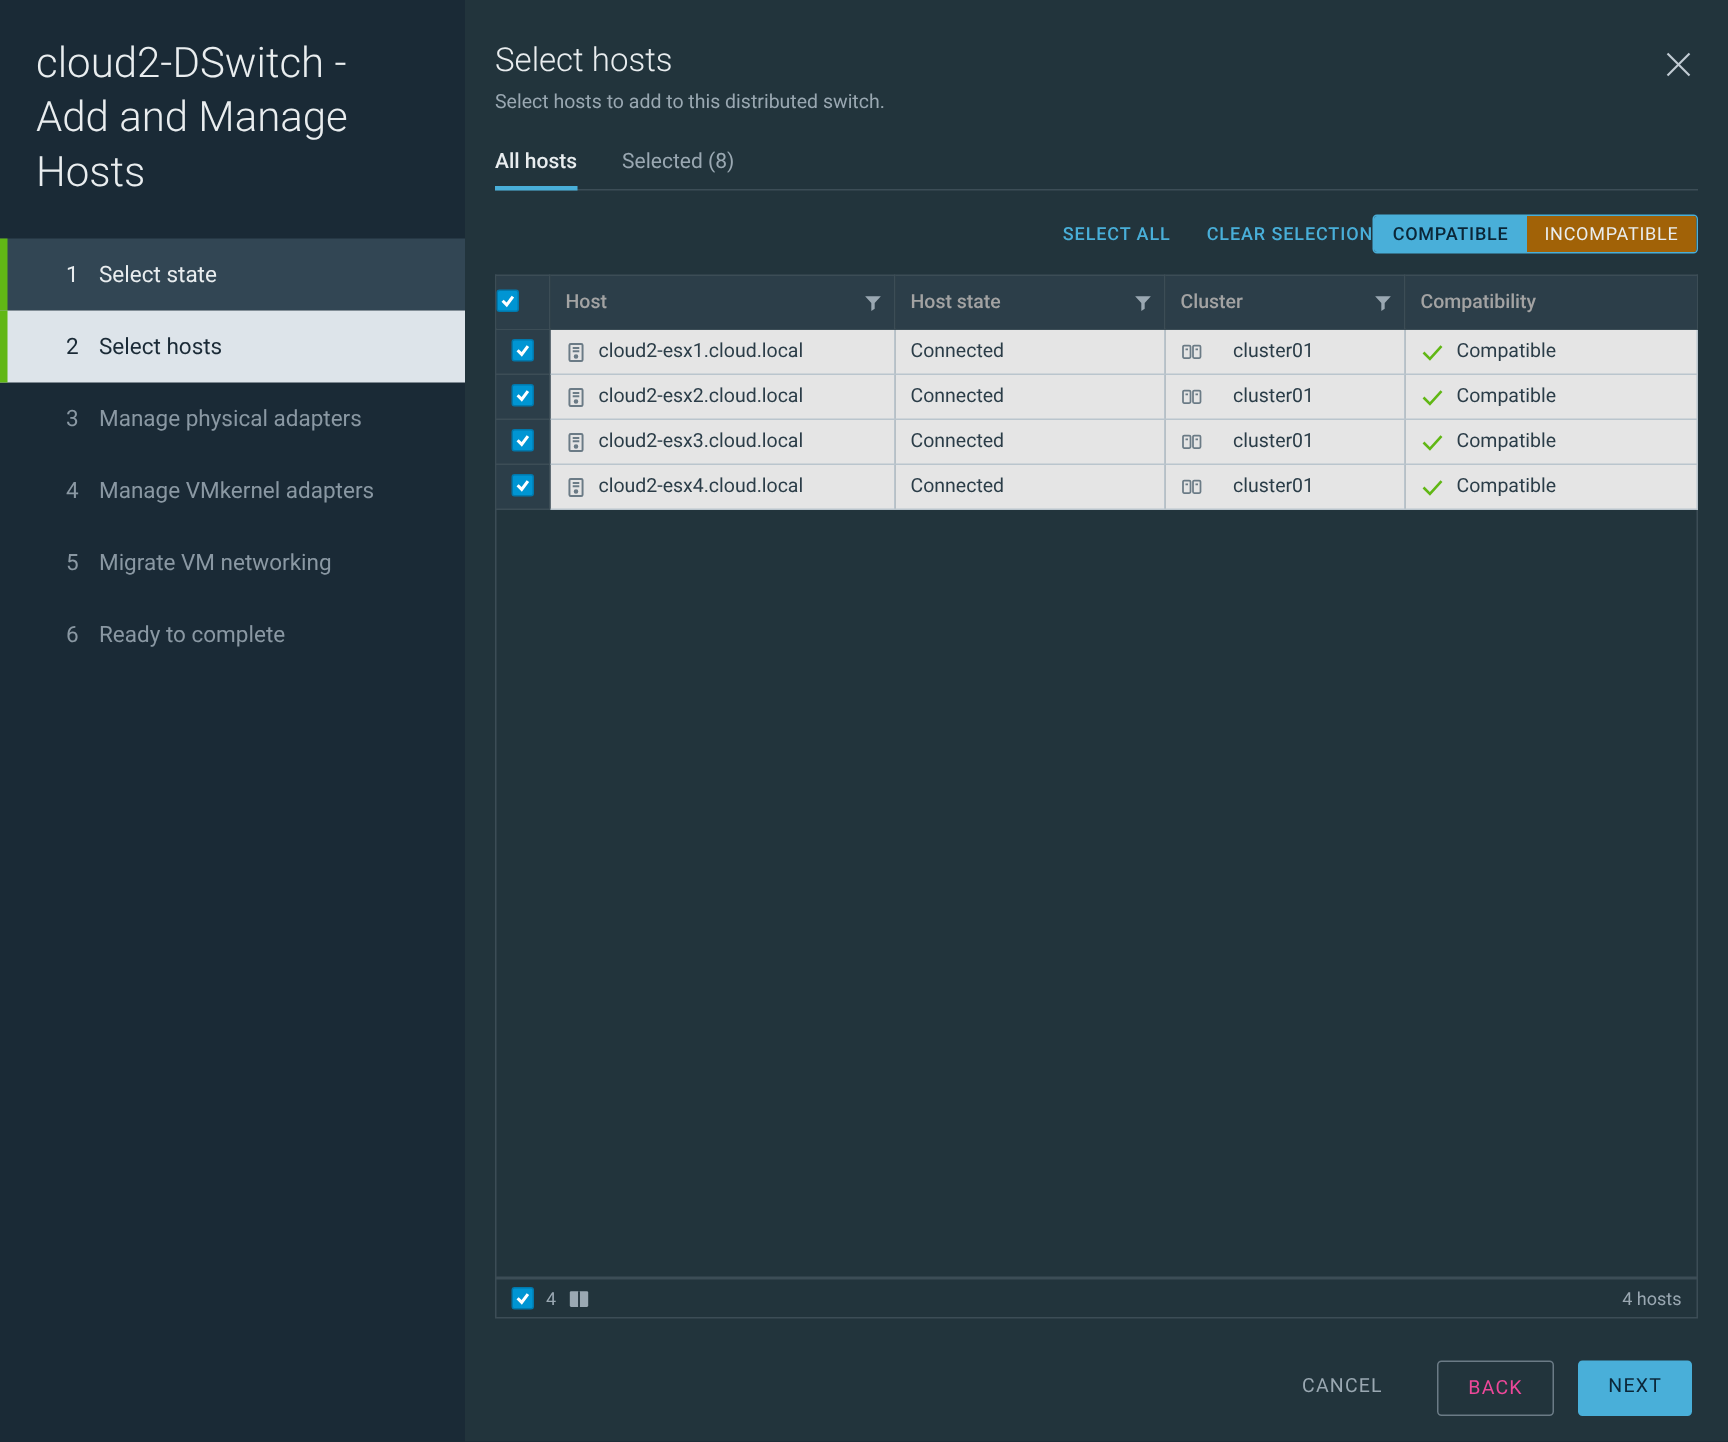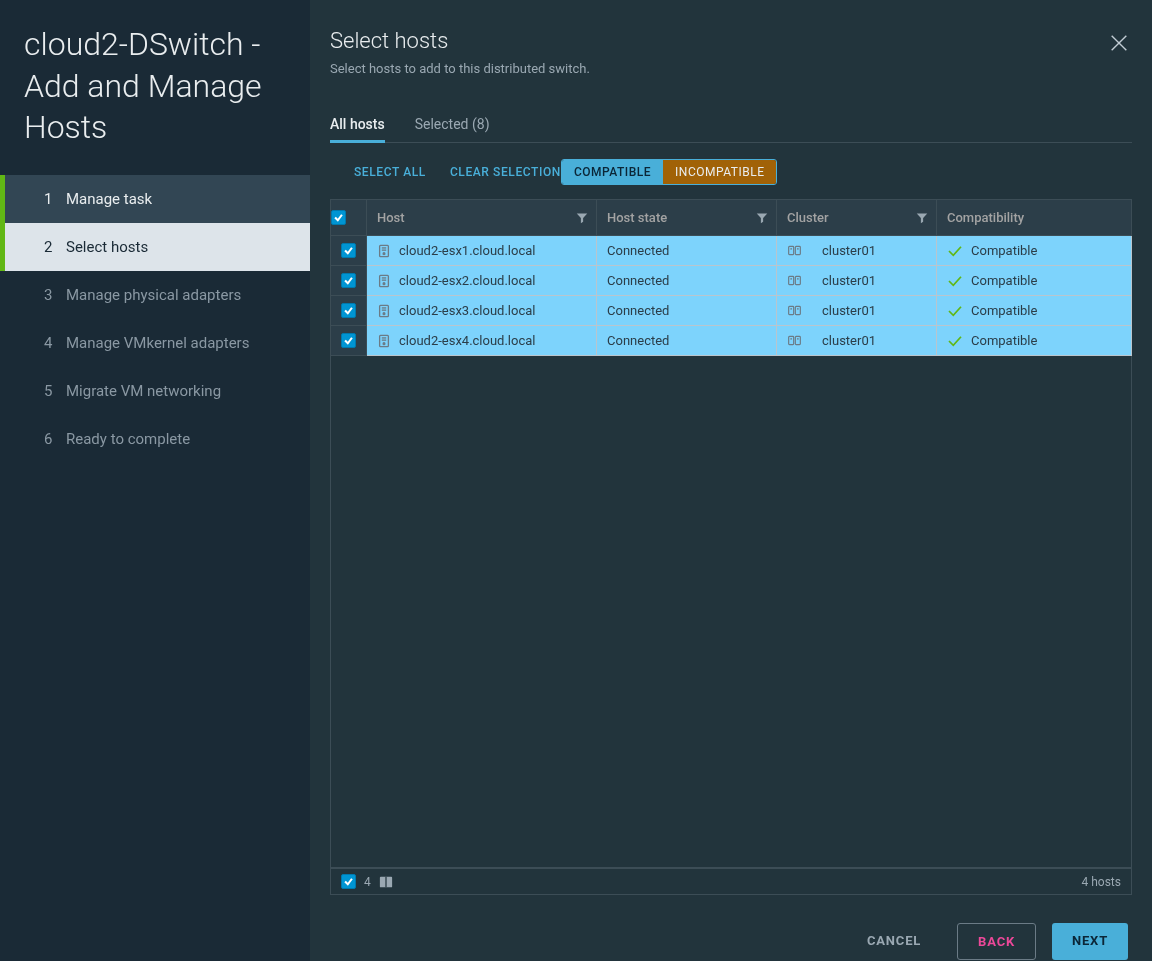--- a/index.html
+++ b/index.html
@@ -1,80 +1,80 @@
 <!DOCTYPE html>
 <html><head>
 <meta charset="utf-8">
 <style>
   * { box-sizing: border-box; margin: 0; padding: 0; }
   html, body { width: 1152px; height: 961px; font-family: -apple-system, BlinkMacSystemFont, "Segoe UI", Roboto, Arial, sans-serif; background: #1a2a36; color: #c2ccd4; overflow: hidden; }
   .modal { display: flex; width: 100%; height: 100%; }
   .sidebar { width: 310px; background: #1a2a36; padding: 24px 0 0 0; flex-shrink: 0; }
-  .wizard-title { font-size: 32px; font-weight: 300; color: #e9edef; padding: 0 24px 20px 24px; line-height: 1.3; }
+  .wizard-title { font-size: 28px; font-weight: 300; color: #e9edef; padding: 0 24px 20px 24px; line-height: 1.3; }
   .steps { margin-top: 6px; }
   .step { display: flex; align-items: center; height: 48px; padding-left: 44px; font-size: 15px; position: relative; cursor: default; }
   .step .num { width: 22px; text-align: left; }
   .step.completed { background: #324654; color: #e9edef; cursor: pointer; }
   .step.completed::before { content:""; position:absolute; left:0; top:0; bottom:0; width:5px; background:#61b715; }
   .step.active { background: #dde4ea; color: #1a2a36; font-weight: 400; }
   .step.active::before { content:""; position:absolute; left:0; top:0; bottom:0; width:5px; background:#61b715; }
   .step.future { color: #8a98a3; }
   .main { flex: 1; background: #22343c; display: flex; flex-direction: column; padding: 28px 0 18px 0; position: relative; }
   .close-btn { position: absolute; top: 32px; right: 22px; width: 22px; height: 22px; cursor: pointer; color: #c2ccd4; }
   .close-btn svg { width: 100%; height: 100%; }
   .main-header { padding: 0 20px 0 20px; }
   .main-title { font-size: 22px; font-weight: 300; color: #e9edef; margin-bottom: 8px; }
-  .main-sub { font-size: 13px; color: #9aa8b2; margin-bottom: 32px; }
+  .main-sub { font-size: 13px; color: #9aa8b2; margin-bottom: 16px; }
   .tabs { display: flex; border-bottom: 1px solid #3c4d56; margin-bottom: 0; }
   .tab { padding: 8px 0 10px 0; margin-right: 30px; font-size: 14px; color: #9aa8b2; cursor: pointer; position: relative; }
   .tab.active { color: #e9edef; font-weight: 500; }
   .tab.active::after { content:""; position:absolute; left:0; right:0; bottom:-1px; height:3px; background:#49afd9; }
-  .toolbar { display: flex; align-items: center; justify-content: flex-start; padding: 16px 20px 14px 20px; margin-left: 24px; }
+  .toolbar { display: flex; align-items: center; justify-content: flex-end; padding: 16px 20px 14px 20px; }
   .toolbar-left { display: flex; gap: 24px; }
   .tool-link { font-size: 12px; letter-spacing: .6px; color: #49afd9; cursor: pointer; font-weight: 500; }
   .compat-toggle { display: flex; border: 1px solid #49afd9; border-radius: 3px; overflow: hidden; font-size: 12px; }
   .toggle-opt { padding: 5px 12px; cursor: pointer; letter-spacing: .5px; }
   .toggle-opt.on { background: #49afd9; color: #0b2637; font-weight: 500; }
   .toggle-opt.off { background: #a16207; color: #e9edef; }
   .grid-wrap { margin: 0 20px; background: #22343c; }
   .grid { width: 100%; border-collapse: collapse; font-size: 13px; }
   .grid th { text-align: left; font-weight: 500; color: #a3a3a3; background: #2c3e49; padding: 10px 10px; border: 1px solid #3c4d56; position: relative; }
-  .grid td { background: #7dd3fc; color: #2b3d48; padding: 7px 10px; border: 1px solid #bac5cd; }
+  .grid td { background: #e5e5e5; color: #2b3d48; padding: 7px 10px; border: 1px solid #bac5cd; }
   .grid tr.row td { border-top: 1px solid #bac5cd; }
   .chk-col { width: 36px; text-align: center; padding: 0 !important; }
   .chk { width: 15px; height: 15px; background: #0095d3; border: 1px solid #0079ad; border-radius: 2px; display: inline-flex; align-items: center; justify-content: center; margin: 0 auto; cursor: pointer; }
   .chk svg { width: 11px; height: 11px; stroke: #fff; stroke-width: 3; fill: none; }
   .filter-icon { position: absolute; right: 8px; top: 50%; transform: translateY(-50%); width: 12px; height: 12px; cursor: pointer; fill: #9aa8b2; }
   .host-cell { display: flex; align-items: center; gap: 8px; }
   .host-icon { width: 14px; height: 14px; fill: none; stroke: #6b7b86; stroke-width: 1.5; }
   .cluster-cell { display: flex; align-items: center; gap: 20px; }
   .cluster-icon { width: 15px; height: 15px; fill: none; stroke: #6b7b86; stroke-width: 1.4; }
   .compat-cell { display: flex; align-items: center; gap: 8px; }
   .check-ok { width: 16px; height: 12px; stroke: #61b715; stroke-width: 2; fill: none; }
   .grid-body-spacer { height: 512px; background: #22343c; border:1px solid #3c4d56; border-top: none; }
   .grid-footer { display: flex; justify-content: space-between; align-items: center; padding: 5px 10px; border:1px solid #3c4d56; border-top:1px solid #3c4d56; font-size: 12px; color: #9aa8b2; }
   .gf-left { display: flex; align-items: center; gap: 8px; }
   .cols-icon { width: 14px; height: 14px; fill: #9aa8b2; cursor: pointer; }
   .bottom-actions { margin-top: auto; display: flex; justify-content: flex-end; gap: 16px; padding: 28px 24px 0 24px; }
-  .btn { font-size: 13px; letter-spacing: .8px; padding: 10px 20px; border-radius: 3px; cursor: pointer; font-weight: 700; }
+  .btn { font-size: 13px; letter-spacing: .8px; padding: 10px 20px; border-radius: 3px; cursor: pointer; font-weight: 400; }
   .btn-cancel { background: transparent; color: #9aa8b2; }
   .btn-back { background: transparent; border: 1px solid #6b7b86; color: #ec4899; }
   .btn-next { background: #49afd9; color: #0b2637; }
 </style>
 </head>
 <body>
 
 <div class="modal">
 
   <aside class="sidebar">
     <div class="wizard-title">cloud2-DSwitch - Add and Manage Hosts</div>
     <div class="steps">
       <div class="step completed">
         <span class="num">1</span>
-        <span>Manage task</span>
+        <span>Select state</span>
       </div>
       <div class="step active">
         <span class="num">2</span>
         <span>Select hosts</span>
       </div>
       <div class="step future">
         <span class="num">3</span>
         <span>Manage physical adapters</span>
       </div>
       <div class="step future">

